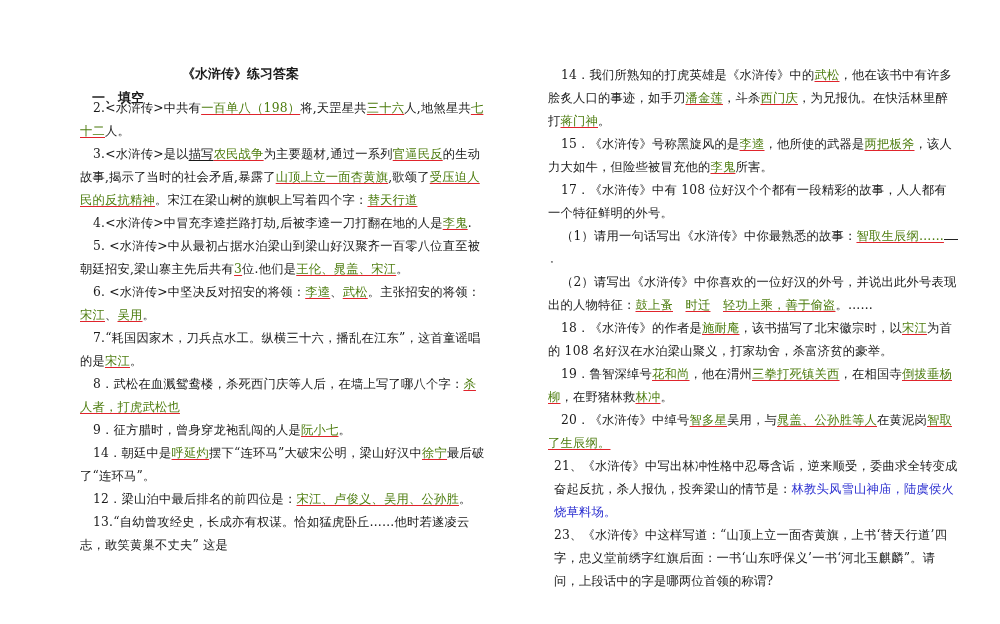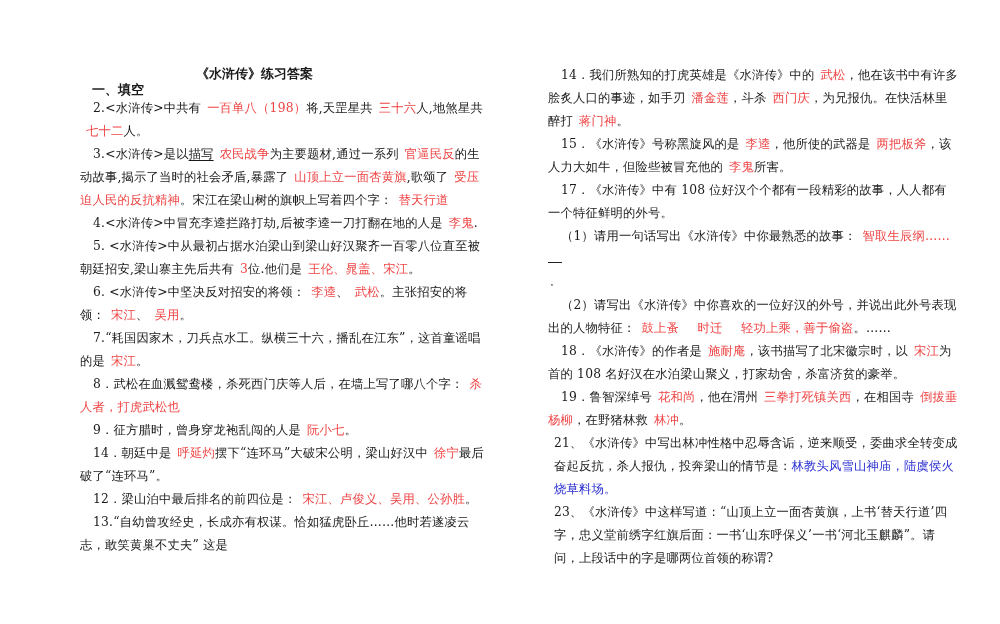--- a/index.html
+++ b/index.html
@@ -9,31 +9,31 @@
     color: #1a1a1a;
   }
   .col {
     position: absolute; top: 0;
     font-size: 12.3px; line-height: 23px;
     letter-spacing: 0.2px;
   }
   .col-left { left: 80px; width: 405px; }
   .col-right { left: 548px; width: 410px; }
   .title {
-    position: absolute; left: 196px; top: 64px;
+    position: absolute; left: 182px; top: 64px;
     font-size: 13px; font-weight: bold; line-height: 20px;
   }
   .section {
-    position: absolute; left: 92px; top: 80px;
+    position: absolute; left: 92px; top: 88px;
     font-size: 13px; font-weight: bold; line-height: 20px;
   }
   .p { margin: 0; text-indent: 13px; }
   .p.noindent { text-indent: 0; }
   .p.hang { text-indent: 0; padding-left: 6px; }
-  .ans { color: #ef4444; text-decoration-color: #e0242c; text-underline-offset: 2px; margin-left: 6px; }
+  .ans { color: #4d7c0f; text-decoration: underline; text-decoration-color: #e0242c; text-underline-offset: 2px; }
   .ul { text-decoration: underline; text-underline-offset: 2px; }
   .blue { color: #2b2fd0; }
   .blank-line { display: inline-block; width: 14px; border-bottom: 1px solid #222; vertical-align: baseline; height: 10px; }
 </style>
 </head>
 <body>
 
 <div class="title">《水浒传》练习答案</div>
 <div class="section">一、填空</div>
 
@@ -52,15 +52,16 @@
   </div>
 <div class="col col-right" style="top:64px;">
     <p class="p"><span>14．我们所熟知的打虎英雄是《水浒传》中的</span><span class="ans">武松</span><span>，他在该书中有许多脍炙人口的事迹，如手刃</span><span class="ans">潘金莲</span><span>，斗杀</span><span class="ans">西门庆</span><span>，为兄报仇。在快活林里醉打</span><span class="ans">蒋门神</span><span>。</span></p>
     <p class="p"><span>15．《水浒传》号称黑旋风的是</span><span class="ans">李逵</span><span>，他所使的武器是</span><span class="ans">两把板斧</span><span>，该人力大如牛，但险些被冒充他的</span><span class="ans">李鬼</span><span>所害。</span></p>
     <p class="p"><span>17．《水浒传》中有 108 位好汉个个都有一段精彩的故事，人人都有一个特征鲜明的外号。</span></p>
     <p class="p"><span>（1）请用一句话写出《水浒传》中你最熟悉的故事：</span><span class="ans">智取生辰纲……</span><span class="blank-line"></span></p>
     <p class="p noindent" style="font-size: 9px; padding-left: 2px;">。</p>
     <p class="p"><span>（2）请写出《水浒传》中你喜欢的一位好汉的外号，并说出此外号表现出的人物特征：</span><span class="ans">鼓上蚤</span><span>　</span><span class="ans">时迁</span><span>　</span><span class="ans">轻功上乘，善于偷盗</span><span>。……</span></p>
     <p class="p"><span>18．《水浒传》的作者是</span><span class="ans">施耐庵</span><span>，该书描写了北宋徽宗时，以</span><span class="ans">宋江</span><span>为首的 108 名好汉在水泊梁山聚义，打家劫舍，杀富济贫的豪举。</span></p>
     <p class="p"><span>19．鲁智深绰号</span><span class="ans">花和尚</span><span>，他在渭州</span><span class="ans">三拳打死镇关西</span><span>，在相国寺</span><span class="ans">倒拔垂杨柳</span><span>，在野猪林救</span><span class="ans">林冲</span><span>。</span></p>
+    <p class="p"><span>20．《水浒传》中绰号</span><span class="ans">智多星</span><span>吴用，与</span><span class="ans">晁盖、公孙胜等人</span><span>在黄泥岗</span><span class="ans">智取了生辰纲。</span></p>
     <p class="p hang"><span>21、《水浒传》中写出林冲性格中忍辱含诟，逆来顺受，委曲求全转变成奋起反抗，杀人报仇，投奔梁山的情节是：</span><span class="blue">林教头风雪山神庙，陆虞侯火烧草料场。</span></p>
     <p class="p hang"><span>23、《水浒传》中这样写道：“山顶上立一面杏黄旗，上书‘替天行道’四字，忠义堂前绣字红旗后面：一书‘山东呼保义’一书‘河北玉麒麟”。请问，上段话中的字是哪两位首领的称谓?</span></p>
   </div>
 
 </body></html>

